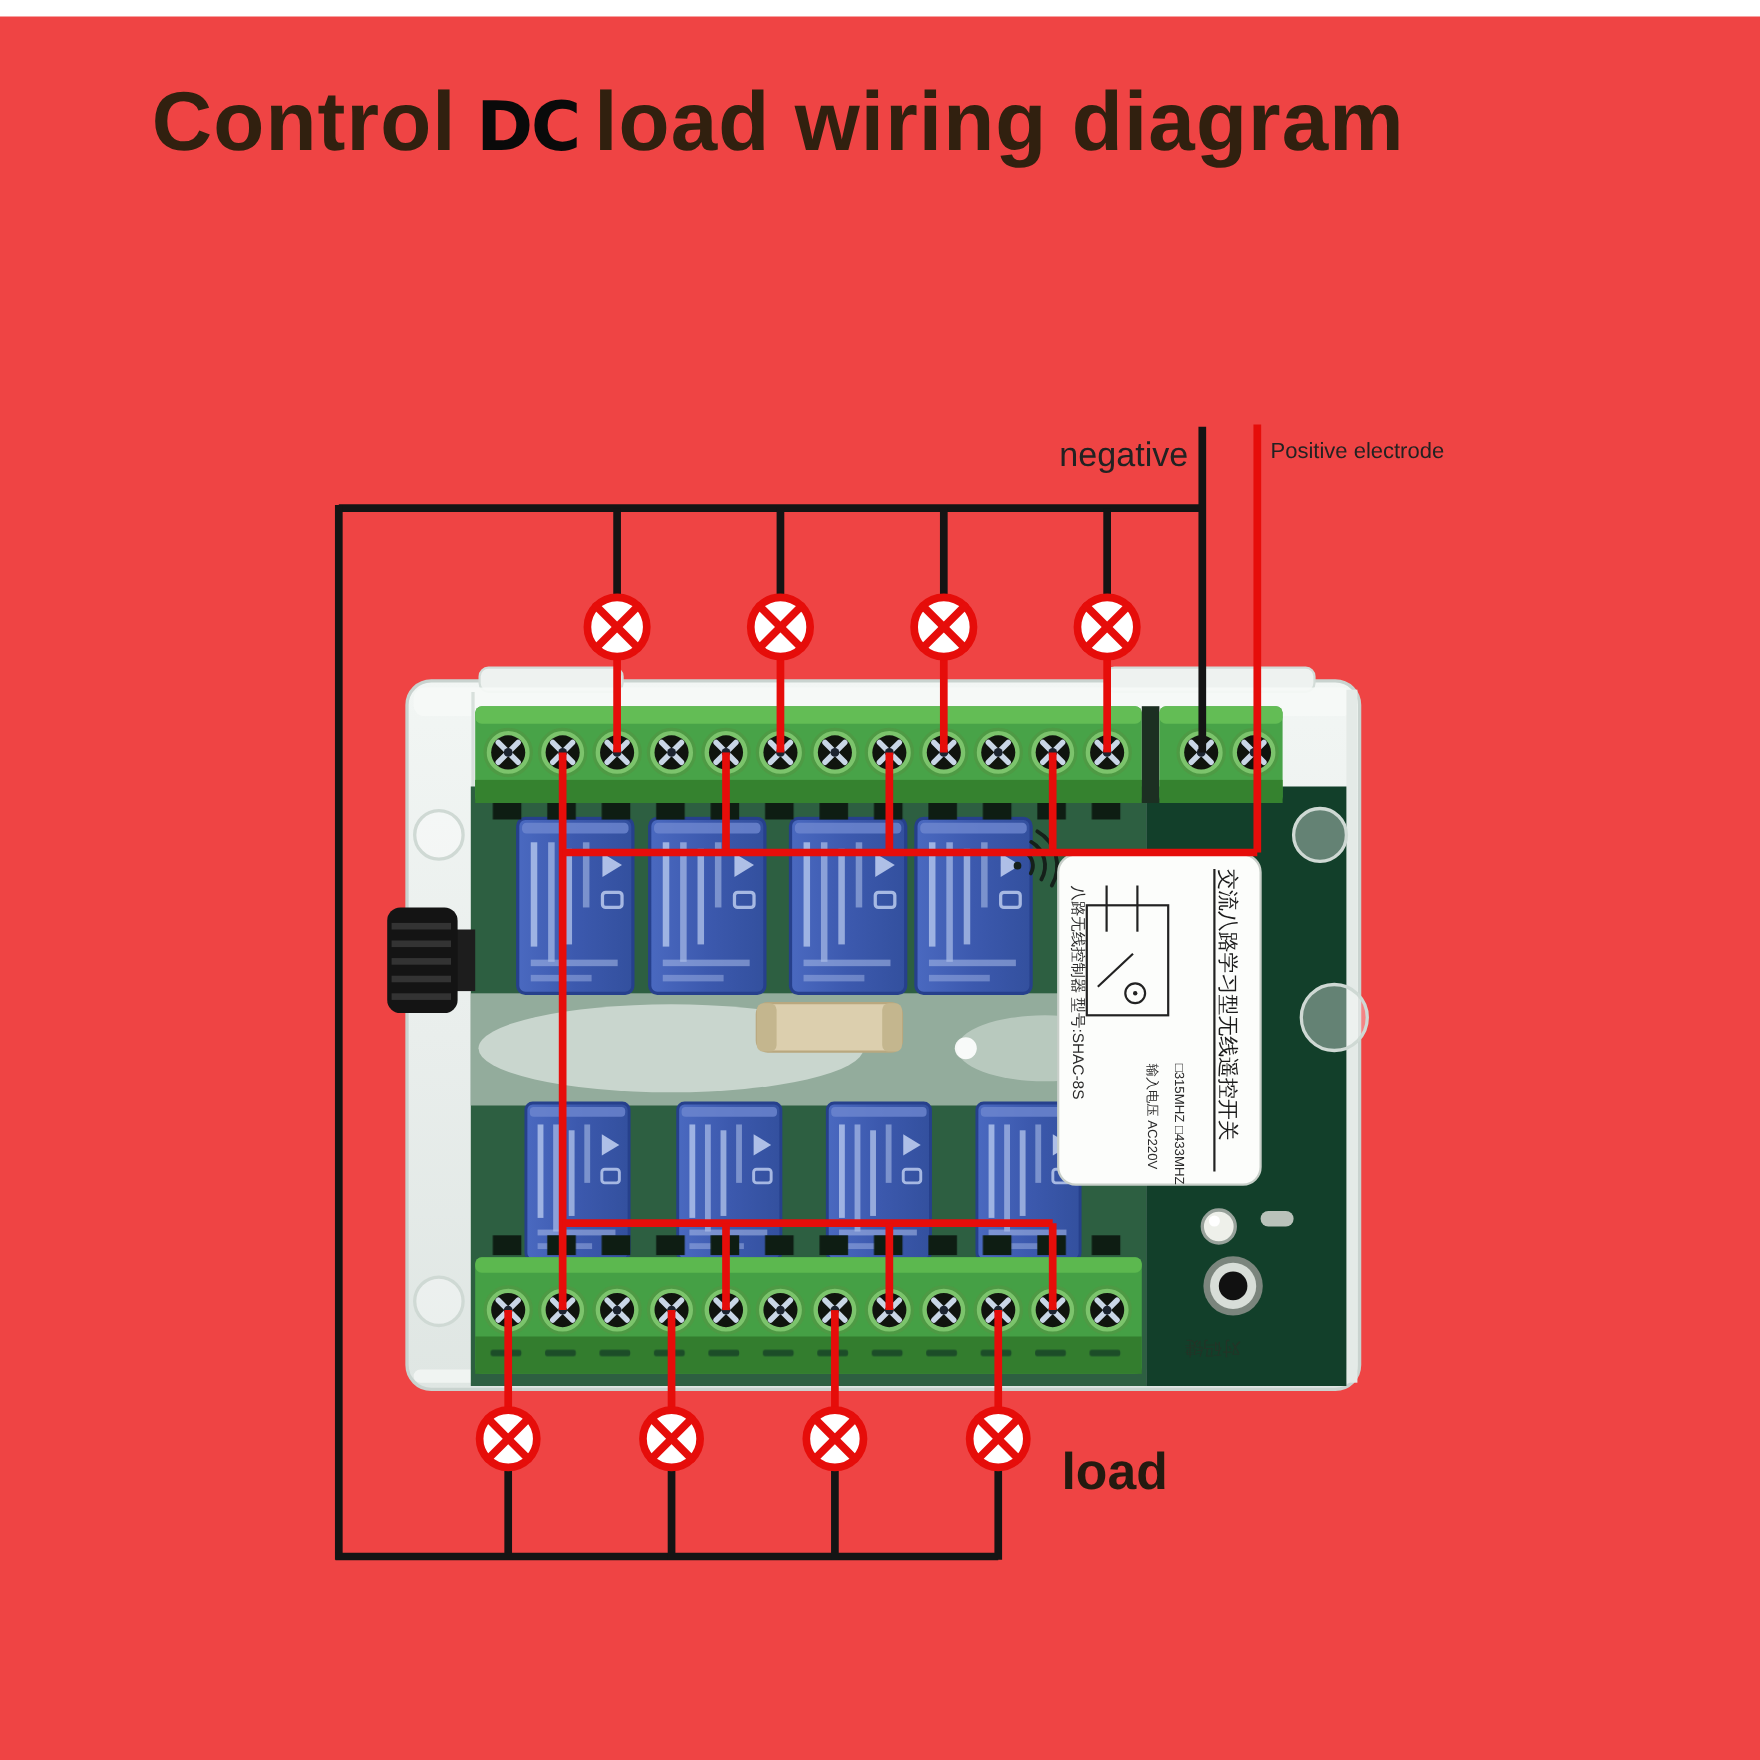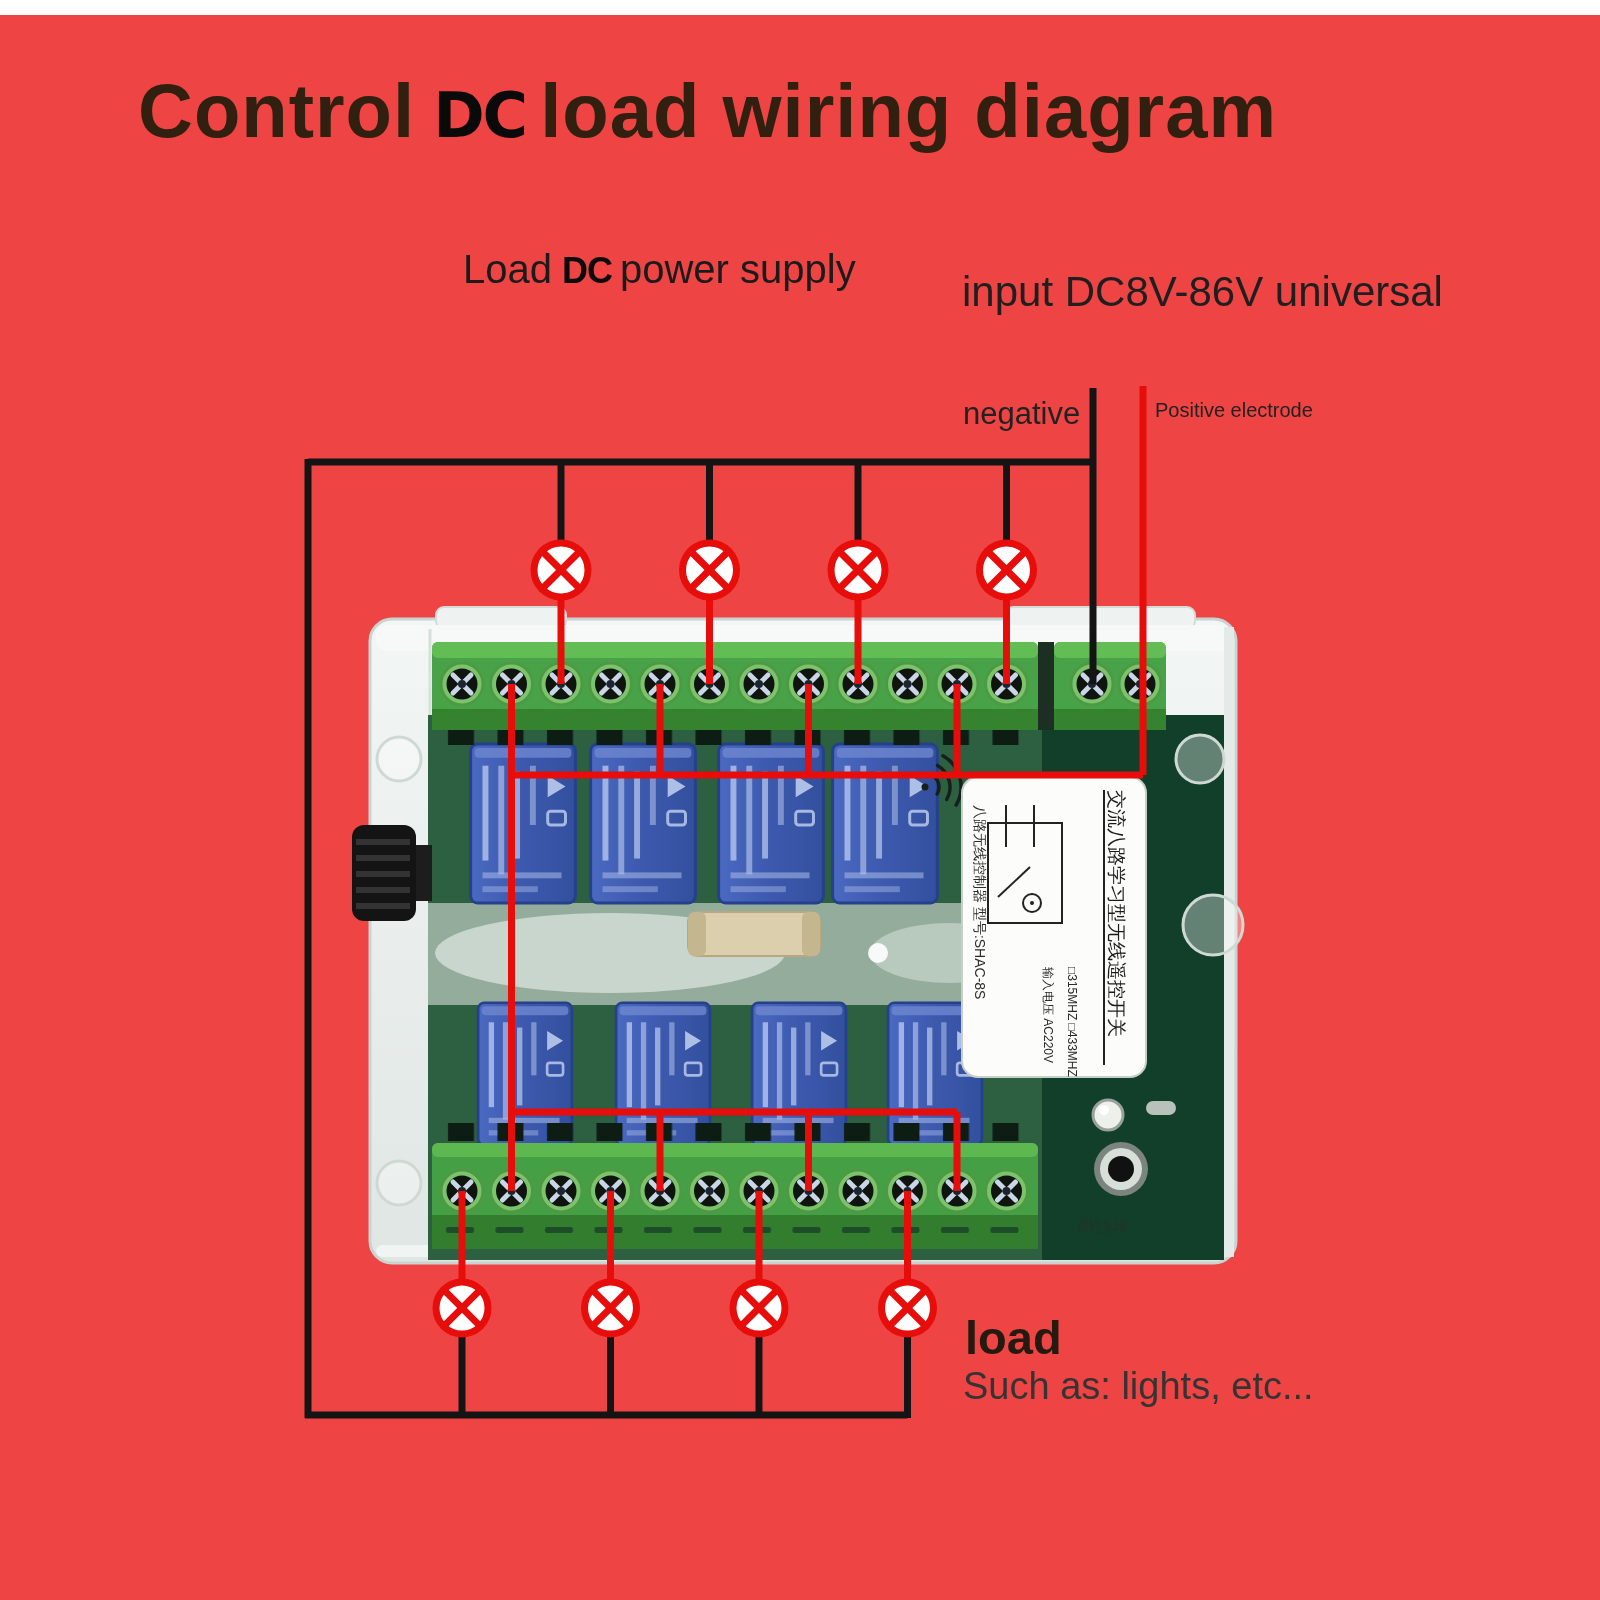--- a/index.html
+++ b/index.html
@@ -20,28 +20,23 @@
 </style>
 </head>
 <body>
 
 <div id="stage">
 
   <div class="abs title">
     <span>Control</span><span class="dc">DC</span><span>load wiring diagram</span>
   </div>
 
-  <div class="abs lbl" id="label-load-supply">
-    <span>Load</span><span class="dc">DC</span><span>power supply</span>
-  </div>
-  <div class="abs lbl" id="label-input">input DC8V-86V universal</div>
   <div class="abs lbl" id="label-negative">negative</div>
   <div class="abs lbl" id="label-positive">Positive electrode</div>
   <div class="abs lbl" id="label-load-heading">load</div>
-  <div class="abs lbl" id="label-load-sub">Such as: lights, etc...</div>
 
   <svg id="diagram" width="1600" height="1600" viewBox="0 0 1600 1600">
     <defs>
       <linearGradient id="relayG" x1="0" y1="0" x2="1" y2="0">
         <stop offset="0" stop-color="#4a69c0"></stop>
           <stop offset="0.5" stop-color="#3c59ae"></stop>
           <stop offset="1" stop-color="#33509e"></stop>
       </linearGradient>
       <linearGradient id="caseG" x1="0" y1="0" x2="0" y2="1">
         <stop offset="0" stop-color="#f2f6f4"></stop>

